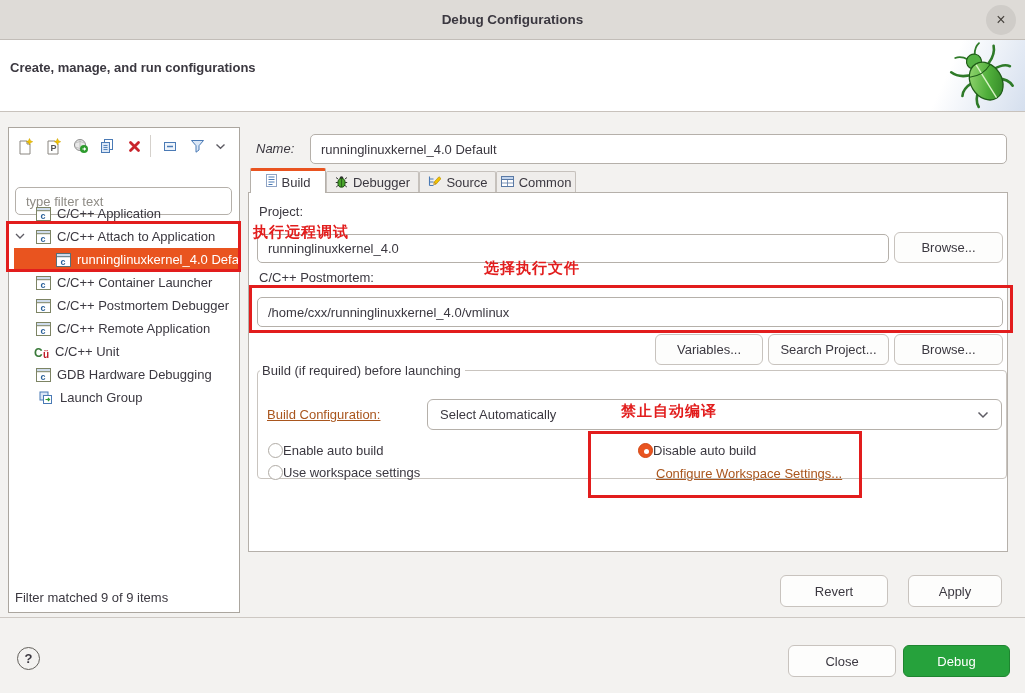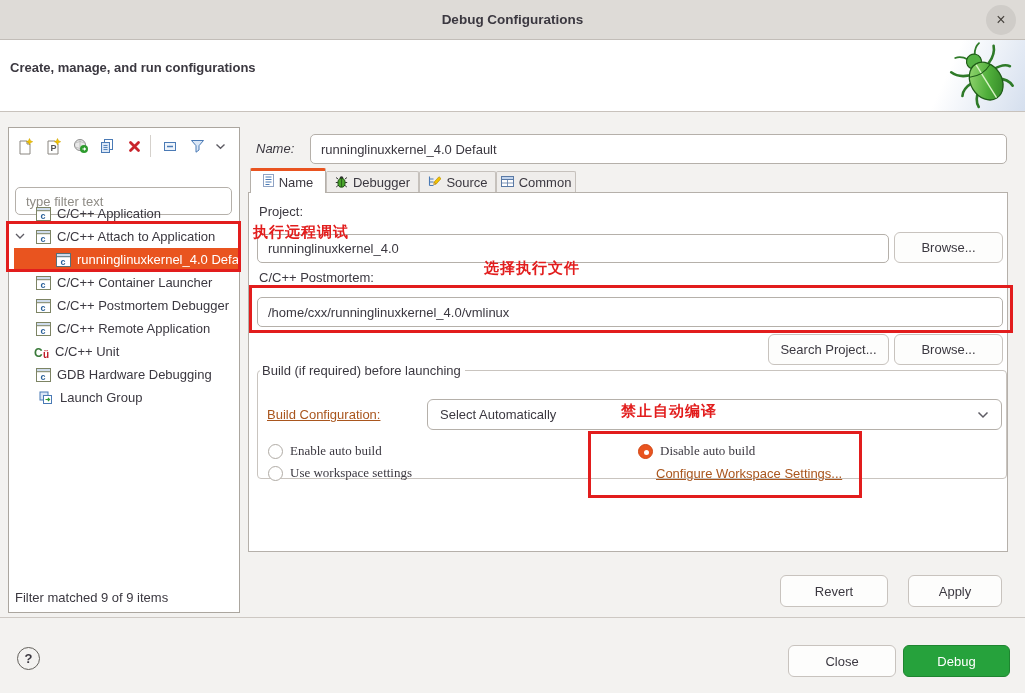--- a/index.html
+++ b/index.html
@@ -67,21 +67,21 @@
   fieldset.buildgroup { position:absolute; left:8px; top:170px; width:750px; height:116px;
              border:1px solid #c9c4bf; border-radius:4px; }
   fieldset.buildgroup legend { font-size:13px; color:#3b3840; padding:0 4px 0 2px; margin-left:2px; }
 
   .linktext { color:#a9561e; text-decoration:underline; cursor:pointer; font-size:13px; }
   .combo { position:absolute; left:178px; top:28px; width:575px; height:31px; background:#fff;
            border:1px solid #b5b0aa; border-radius:6px; display:flex; align-items:center;
            padding:0 12px; cursor:pointer; }
   .combo .chev { margin-left:auto; }
 
-  .radio-line { position:absolute; display:flex; align-items:center; gap:7px; cursor:pointer;font-family:Liberation Serif, serif; }
+  .radio-line { position:absolute; display:flex; align-items:center; cursor:pointer; }
   .rdot { width:15px; height:15px; border-radius:50%; background:#fff; border:1px solid #b0aba5; flex:none; }
   .rdot.on { background:#e95420; border:1px solid #d34613; position:relative; }
   .rdot.on::after { content:""; position:absolute; left:5px; top:5px; width:5px; height:5px;
                     border-radius:50%; background:#fff; }
 
   .ann-box { position:absolute; border:3px solid #e21d1d; z-index:20; pointer-events:none; }
   .cn-note { position:absolute; color:#e21d1d; font-size:15px; z-index:21; pointer-events:none;
              font-weight:bold; letter-spacing:1px; }
 
   .hline { position:absolute; left:0; top:617px; width:1025px; height:1px; background:#cdc8c3; }
@@ -281,21 +281,21 @@
   <div class="ann-box" style="left:6px; top:221px; width:235px; height:51px;"></div>
 
   <div class="lbl" style="left:256px; top:141px;font-style:italic;">Name:</div>
   <input class="tinput" style="left: 310px; top: 134px; width: 697px; height: 30px;" type="text" value="runninglinuxkernel_4.0 Default">
 
   <div class="tab active">
     <span><svg width="11" height="13" viewBox="0 0 11 13">
           <rect x="0.5" y="0.5" width="10" height="12" fill="#fff" stroke="#8fa3c4"></rect>
           <path d="M2.5 3 h6 M2.5 5.5 h6 M2.5 8 h6 M2.5 10.5 h4" stroke="#4a7ab5" stroke-width="1"></path>
         </svg></span>
-    <span>Name</span>
+    <span>Build</span>
   </div>
   <div class="tab plain" style="left:326px; width:93px;">
     <span><svg width="13" height="13" viewBox="0 0 13 13">
           <path d="M3 4 L1 2.5 M10 4 L12 2.5 M2.9 7.5 H0.8 M10.1 7.5 H12.2 M3 10.5 L1.2 12 M10 10.5 L11.8 12" stroke="#333" stroke-width="1"></path>
           <circle cx="6.5" cy="3" r="1.8" fill="#333"></circle>
           <ellipse cx="6.5" cy="7.8" rx="3.6" ry="4.4" fill="#49a32b" stroke="#1d4d12"></ellipse>
           <path d="M6.5 3.8 V12" stroke="#1d4d12" stroke-width="0.7"></path>
         </svg></span>
     <span>Debugger</span>
   </div>
@@ -319,20 +319,21 @@
   </div>
 
   <div class="content">
     <div class="lbl" style="left:10px; top:11px;">Project:</div>
     <input class="tinput" style="left: 8px; top: 41px; width: 632px; height: 29px;" type="text" value="runninglinuxkernel_4.0">
     <button class="btn" style="left:645px; top:39px; width:109px; height:31px;">Browse...</button>
 
     <div class="lbl" style="left:10px; top:77px;">C/C++ Postmortem:</div>
     <input class="tinput" style="left: 8px; top: 104px; width: 746px; height: 30px;" type="text" value="/home/cxx/runninglinuxkernel_4.0/vmlinux">
 
+    <button class="btn" style="left:406px; top:141px; width:108px; height:31px;">Variables...</button>
     <button class="btn" style="left:519px; top:141px; width:121px; height:31px;">Search Project...</button>
     <button class="btn" style="left:645px; top:141px; width:109px; height:31px;">Browse...</button>
 
     <fieldset class="buildgroup">
       <legend>Build (if required) before launching</legend>
     </fieldset>
     <span class="linktext" style="position:absolute; left:18px; top:214px;">Build Configuration:</span>
     <div class="combo" style="top:206px;">
       <span>Select Automatically</span>
       <span class="chev"><svg width="12" height="8" viewBox="0 0 12 8">

